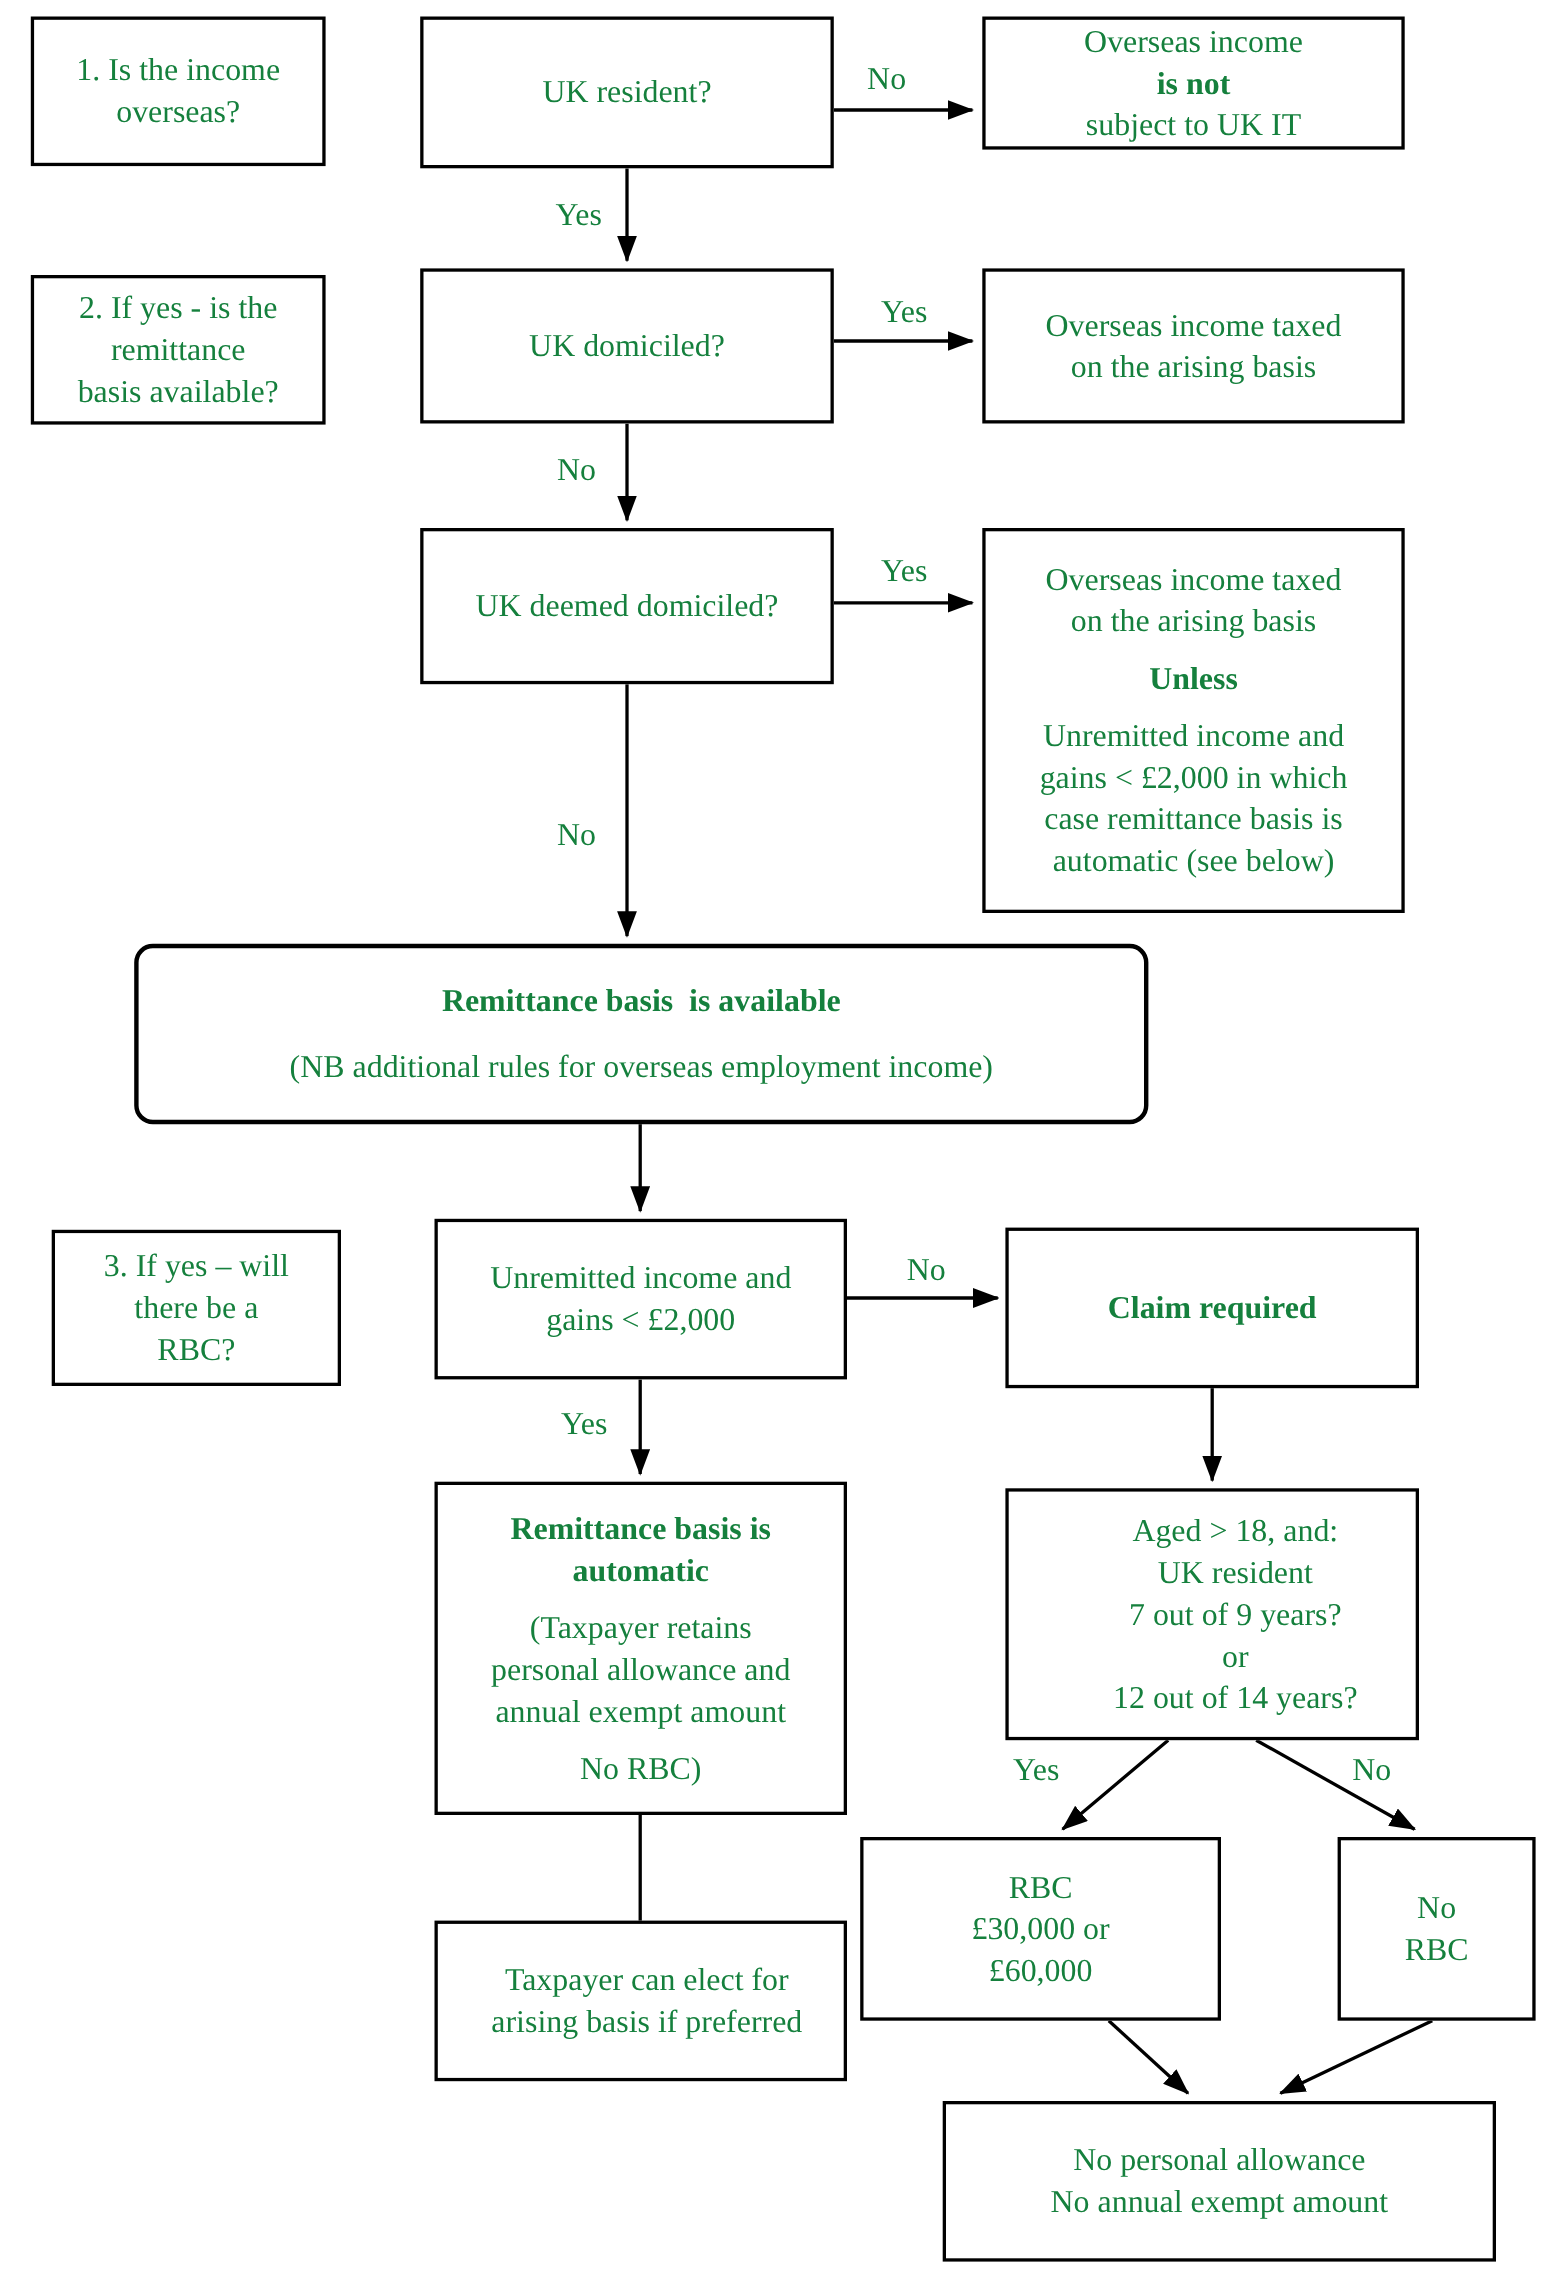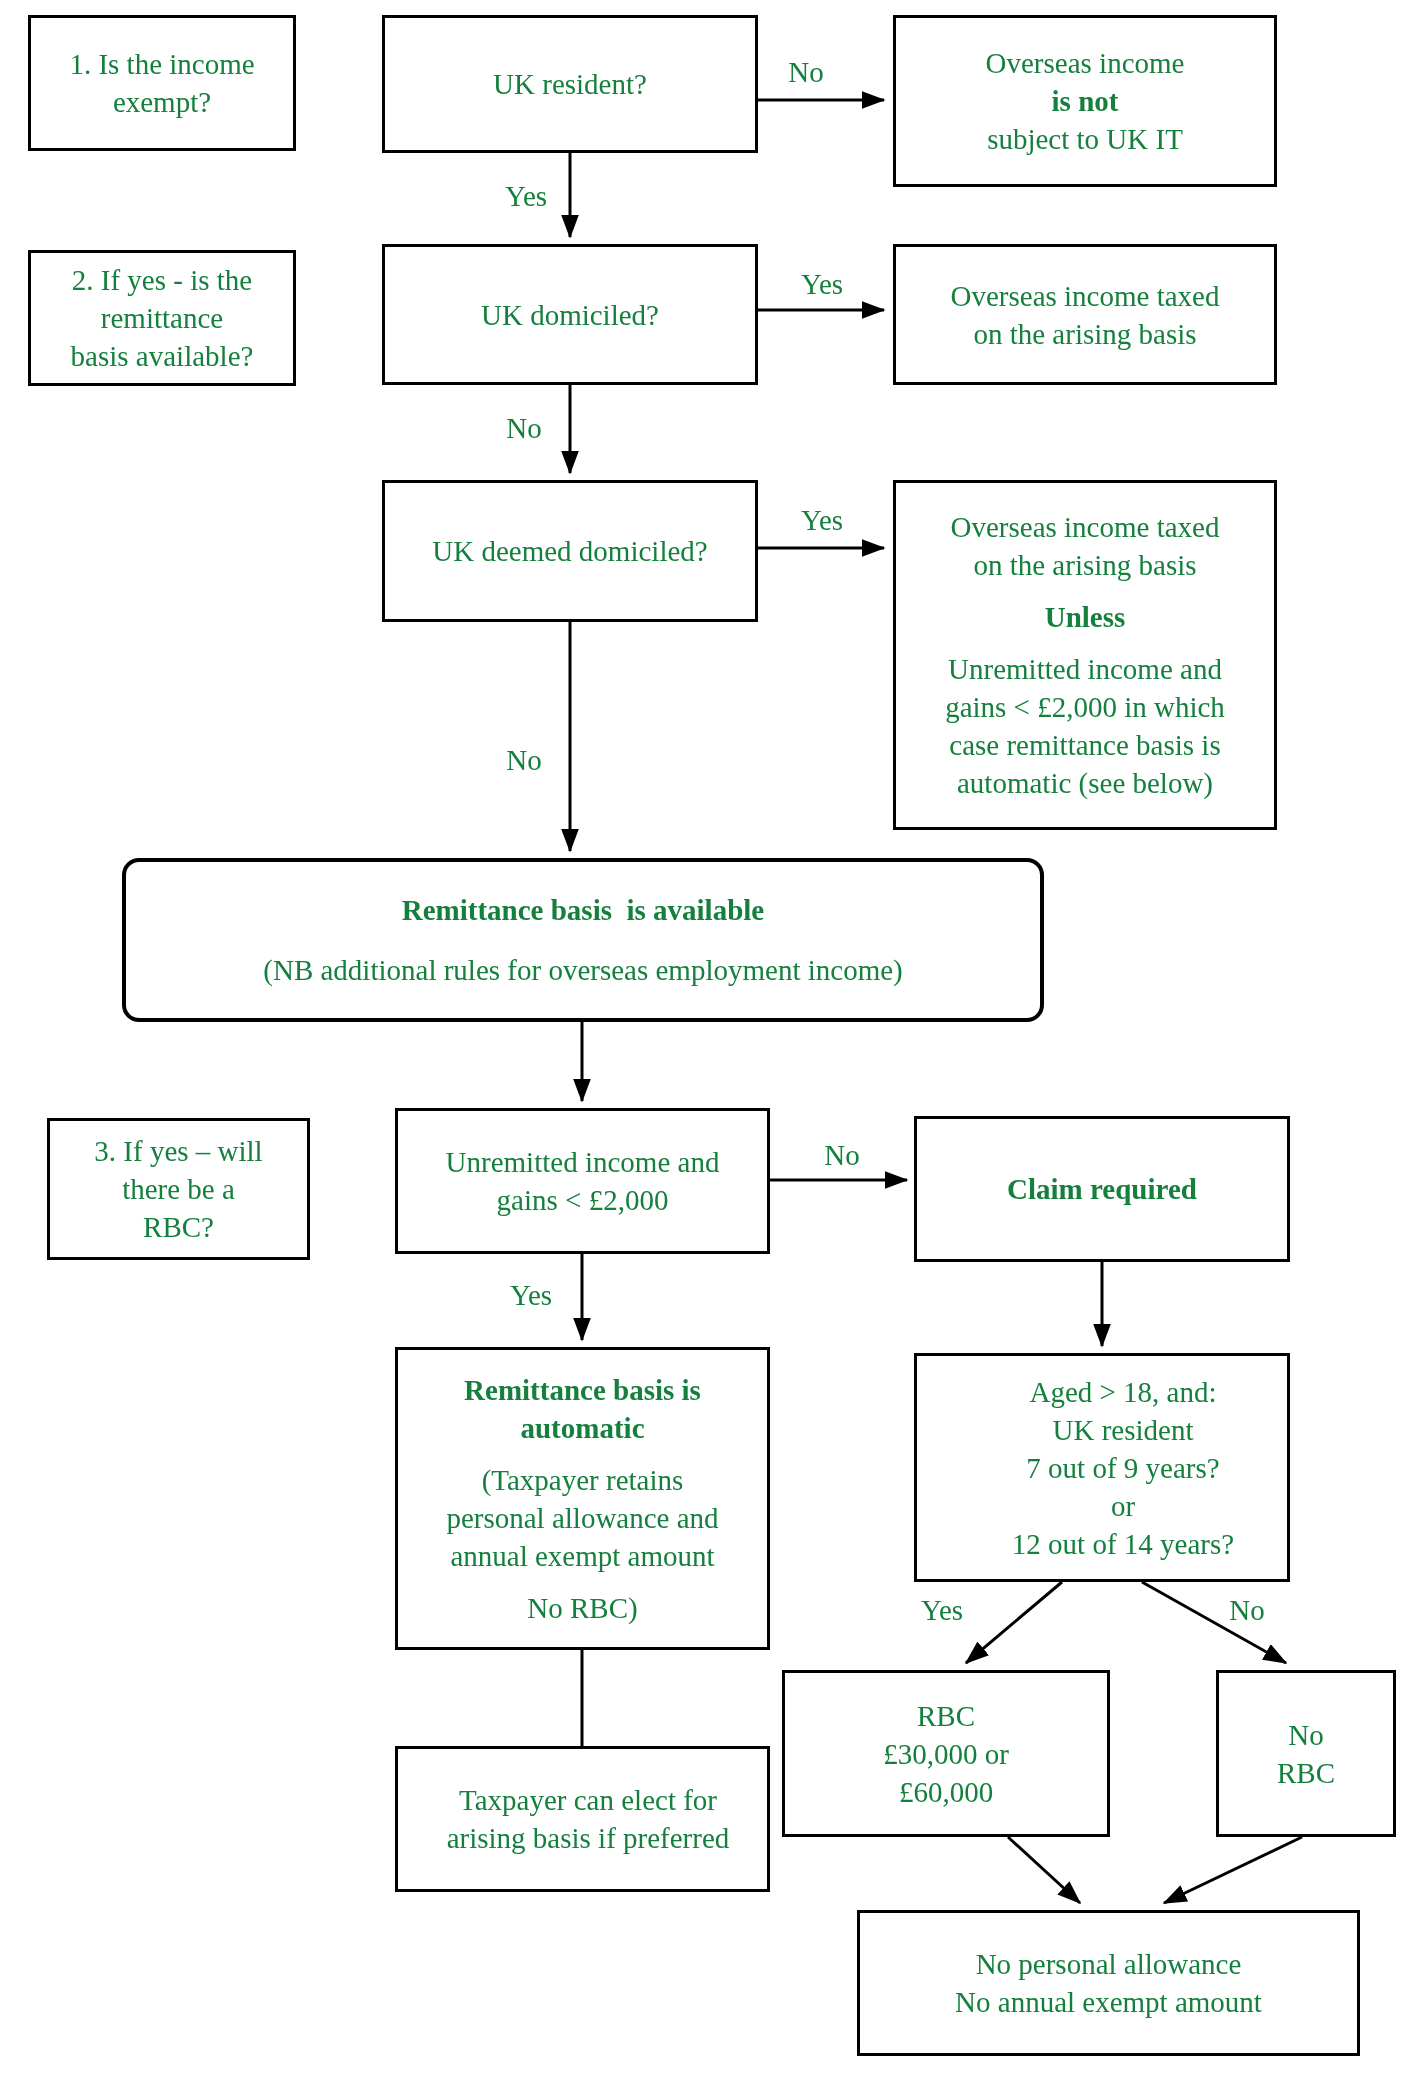--- a/index.html
+++ b/index.html
@@ -42,21 +42,21 @@
   .lbl {
     position: absolute;
     transform: translate(-50%, -50%);
     font-size: 29px;
     line-height: 29px;
     white-space: pre;
   }
   
   .b-q1            { left: 28px;   top: 15px;   width: 268px; height: 136px; }
   .b-resident      { left: 382px;  top: 15px;   width: 376px; height: 138px; }
-  .b-not-subject   { left: 893px;  top: 15px;   width: 384px; height: 172px; text-align: right; }
+  .b-not-subject   { left: 893px;  top: 15px;   width: 384px; height: 121px; text-align: right; }
   .b-q2            { left: 28px;   top: 250px;  width: 268px; height: 136px; }
   .b-domiciled     { left: 382px;  top: 244px;  width: 376px; height: 141px; }
   .b-arising       { left: 893px;  top: 244px;  width: 384px; height: 141px; }
   .b-deemed        { left: 382px;  top: 480px;  width: 376px; height: 142px; }
   .b-unless        { left: 893px;  top: 480px;  width: 384px; height: 350px; }
   .b-available     { left: 122px;  top: 858px;  width: 922px; height: 164px; border-width: 4px; border-radius: 17px; }
   .b-q3            { left: 47px;   top: 1118px; width: 263px; height: 142px; }
   .b-unremitted    { left: 395px;  top: 1108px; width: 375px; height: 146px; }
   .b-claim         { left: 914px;  top: 1116px; width: 376px; height: 146px; align-items: center; }
   .b-aged          { left: 914px;  top: 1353px; width: 376px; height: 229px; padding-left: 42px; }
@@ -102,21 +102,21 @@
       <line x1="1062" y1="1582" x2="966" y2="1663" marker-end="url(#ah)"></line>
       <line x1="1142" y1="1582" x2="1286" y2="1663" marker-end="url(#ah)"></line>
       <line x1="582" y1="1650" x2="582" y2="1778" marker-end="url(#ah)"></line>
       <line x1="1008" y1="1837" x2="1080" y2="1903" marker-end="url(#ah)"></line>
       <line x1="1302" y1="1837" x2="1164" y2="1903" marker-end="url(#ah)"></line>
     </g>
   </svg>
 
   <div class="box b-q1">
     <div class="ln">1. Is the income</div>
-    <div class="ln">exempt?</div>
+    <div class="ln">overseas?</div>
   </div>
 
   <div class="box b-q2">
     <div class="ln">2. If yes - is the</div>
     <div class="ln">remittance</div>
     <div class="ln">basis available?</div>
   </div>
 
   <div class="box b-q3">
     <div class="ln">3. If yes – will</div>

